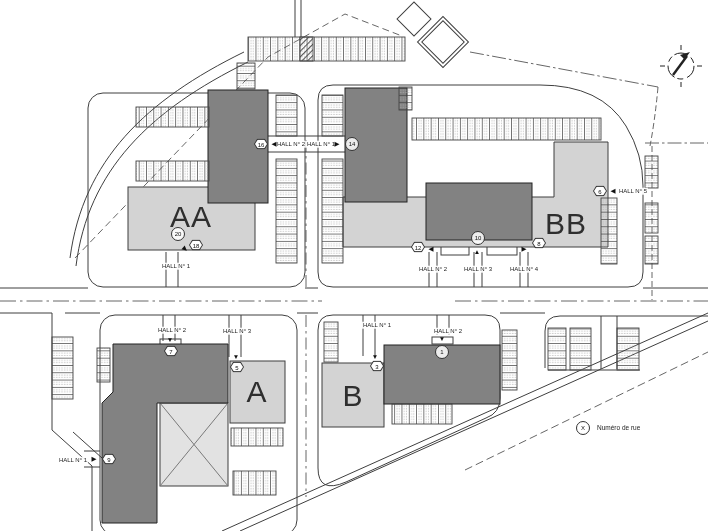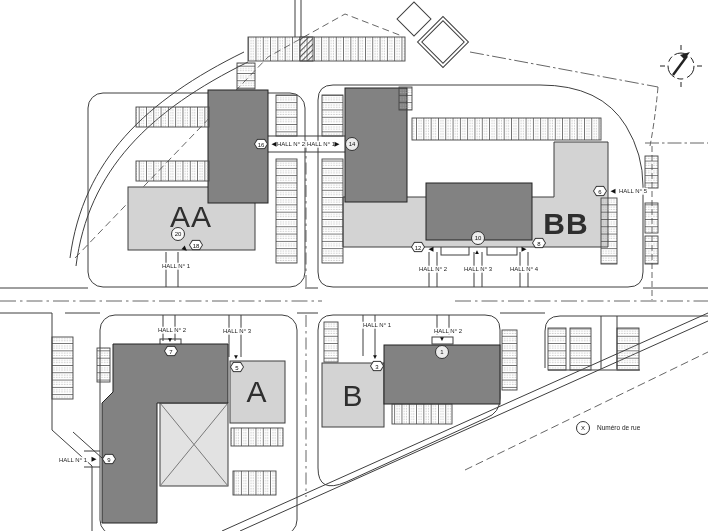--- a/index.html
+++ b/index.html
@@ -138,21 +138,21 @@
 
     <g>
       <circle cx="681" cy="66" r="13" stroke="#222" fill="none" stroke-dasharray="14 4 6 3"></circle>
       <path d="M673,75 L687,56" stroke="#222" stroke-width="2.4" fill="none"></path>
       <path d="M690,52 l-10,3 4.5,4.5 z" fill="#222"></path>
       <path d="M681,50 v-5 M681,82 v5 M665,66 h-5 M697,66 h5" stroke="#222" stroke-width="1" fill="none"></path>
     </g>
   </svg>
 
   <div class="lbl-bldg" style="left:191px;top:217px;">AA</div>
-  <div class="lbl-bldg" style="left:566px;top:224px;font-weight:bold;">BB</div>
+  <div class="lbl-bldg" style="left:566px;top:224px;">BB</div>
   <div class="lbl-bldg" style="left:257px;top:392px;">A</div>
   <div class="lbl-bldg" style="left:353px;top:396px;">B</div>
 
   <div class="hall" style="left:176px;top:266px;">HALL N° 1</div>
   <div class="hall" style="left:291px;top:144px;">HALL N° 2</div>
   <div class="hall" style="left:321px;top:144px;">HALL N° 1</div>
   <div class="hall" style="left:433px;top:269px;">HALL N° 2</div>
   <div class="hall" style="left:478px;top:269px;">HALL N° 3</div>
   <div class="hall" style="left:524px;top:269px;">HALL N° 4</div>
   <div class="hall" style="left:633px;top:191px;">HALL N° 5</div>

